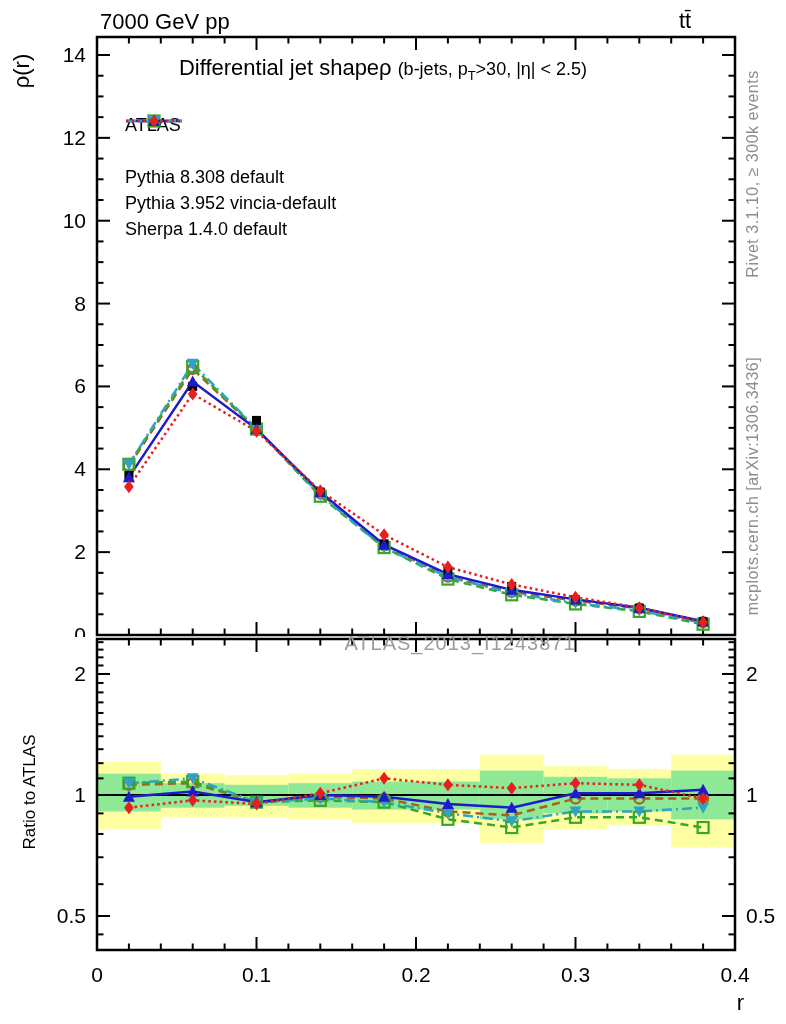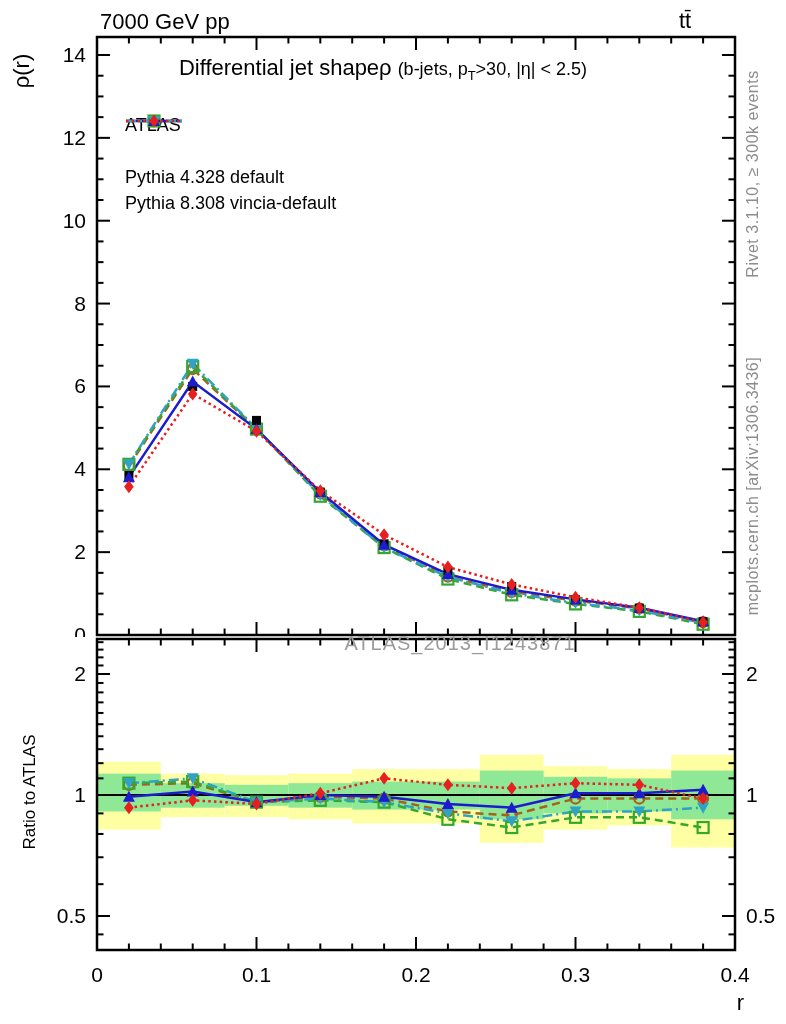--- a/index.html
+++ b/index.html
@@ -414,38 +414,39 @@
           </g>
         </svg>
       </div>
       <div class="legend-row">
         <svg viewBox="0 0 58 18" class="legend-sample">
           <line x1="1" x2="57" y1="9" y2="9" stroke="#1c1ccc" stroke-width="2.5"></line>
           <g>
             <path d="M 29 3 L 35 14 L 23 14 Z" fill="#1c1ccc"></path>
           </g>
         </svg>
-        <span class="legend-label">Pythia 4.328 default</span>
+        <span class="legend-label">Pythia 8.308 default</span>
       </div>
       <div class="legend-row">
         <svg viewBox="0 0 58 18" class="legend-sample">
           <line x1="1" x2="57" y1="9" y2="9" stroke="#2fa3c7" stroke-width="2.5" stroke-dasharray="10 4 2 4"></line>
           <g>
             <path d="M 29 15 L 35 4 L 23 4 Z" fill="#2fa3c7"></path>
           </g>
         </svg>
-        <span class="legend-label">Pythia 8.308 vincia-default</span>
+        <span class="legend-label">Pythia 3.952 vincia-default</span>
       </div>
       <div class="legend-row">
         <svg viewBox="0 0 58 18" class="legend-sample">
           <line x1="1" x2="57" y1="9" y2="9" stroke="#e6201e" stroke-width="2.5" stroke-dasharray="2.5 3.2"></line>
           <g>
             <path d="M 29 2.5 L 33.8 9 L 29 15.5 L 24.2 9 Z" fill="#e6201e"></path>
           </g>
         </svg>
+        <span class="legend-label">Sherpa 1.4.0 default</span>
       </div>
     </div>
 
   <div class="abs" id="watermark">ATLAS_2013_I1243871</div>
 
   <div class="abs rot graytxt" style="left:603px;top:165px;width:300px;">Rivet 3.1.10, ≥ 300k events</div>
   <div class="abs rot graytxt" style="left:593px;top:477px;width:320px;">mcplots.cern.ch [arXiv:1306.3436]</div>
 
   <div class="abs rot ylab" style="left:-18px;top:58px;width:80px;font-size:22px;">ρ(r)</div>
   <div class="abs rot ylab" style="left:-40px;top:782px;width:140px;font-size:17px;">Ratio to ATLAS</div>

